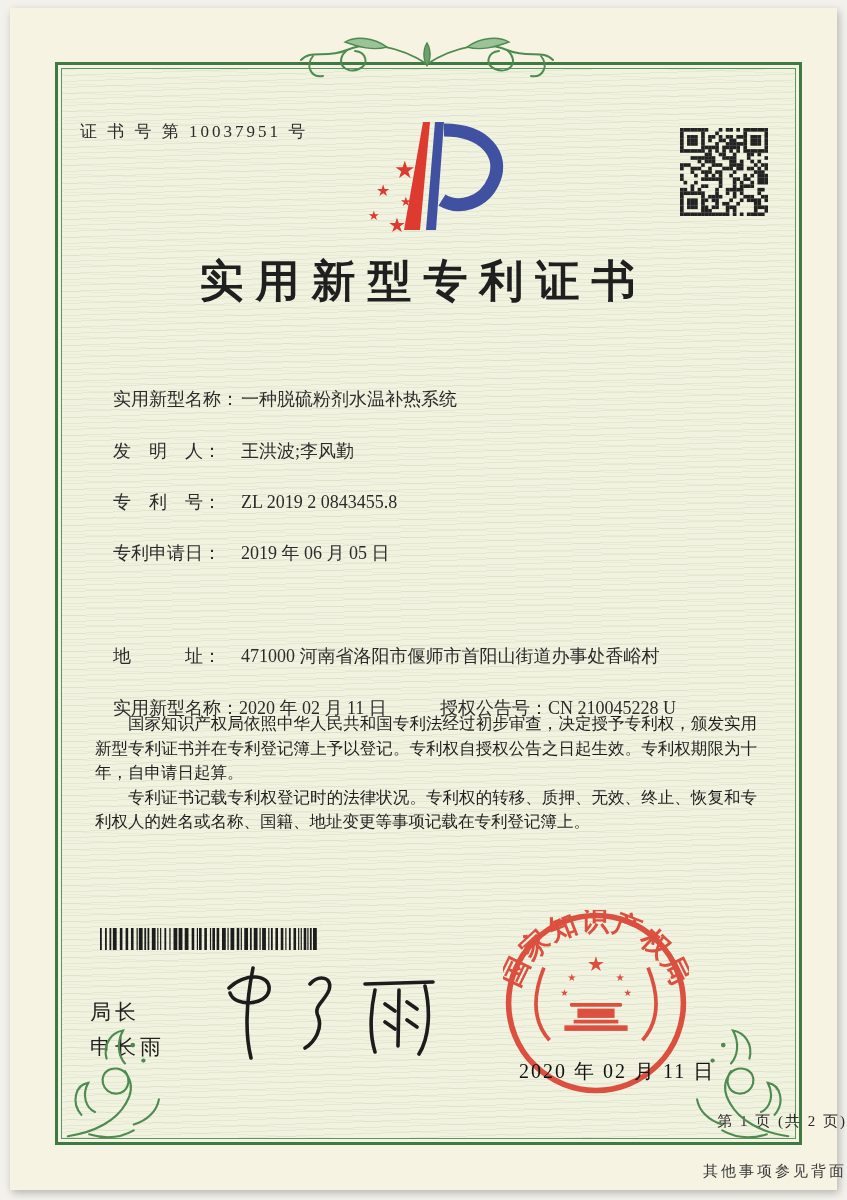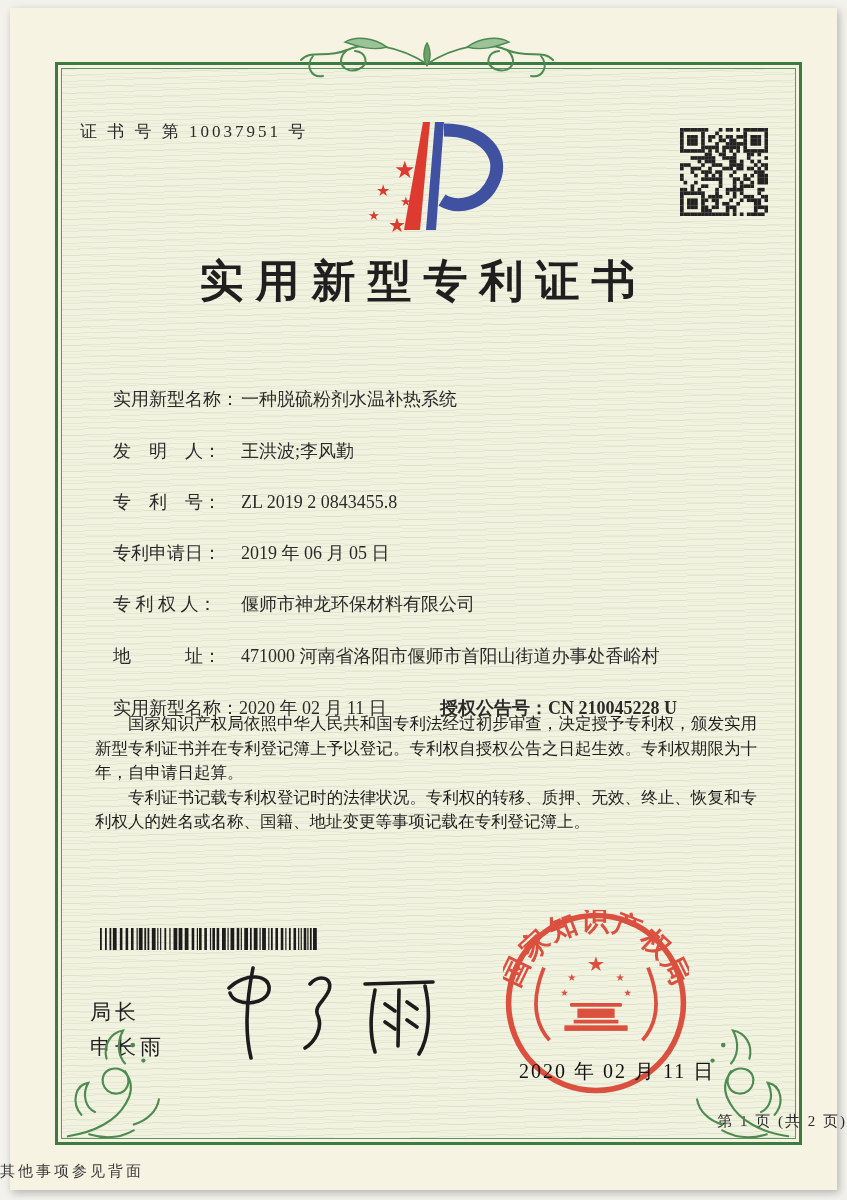--- a/index.html
+++ b/index.html
@@ -47,21 +47,21 @@
     left:95px;top:712px;width:662px;color:#1e1e1e;
     font-size:16.5px;line-height:24.5px;text-align:justify;
   }
   .body-text p{margin:0;text-indent:2em;}
 
   .officer{left:90px;font-family:Liberation Sans, sans-serif;
     font-size:21px;color:#222;letter-spacing:4px;}
 
   .seal-date{left:519px;top:1058px;font-size:20px;color:#111;letter-spacing:2px;z-index:6;}
   .page-info{left:0;top:1112px;width:847px;text-align:right;font-size:15px;color:#2b2b2b;letter-spacing:2px;}
-  .back-note{left:0;top:1162px;width:847px;text-align:left;font-size:15px;color:#3a3a3a;letter-spacing:3px;}
+  .back-note{left:0;top:1162px;width:847px;text-align:right;font-size:15px;color:#3a3a3a;letter-spacing:3px;}
 
   svg{display:block;}
   .seal-svg{opacity:.88;}
 </style>
 </head>
 <body>
 
 <div class="sheet"></div>
 
 <div class="stage">
@@ -458,31 +458,28 @@
   </div>
   <div class="abs field-row" style="top:366px;">
     <span class="field-label">实用新型名称：</span><span class="field-value">一种脱硫粉剂水温补热系统</span>
   </div>
   <div class="abs field-row" style="top:469px;">
     <span class="field-label">专　利　号：</span><span class="field-value">ZL 2019 2 0843455.8</span>
   </div>
   <div class="abs field-row" style="top:520px;">
     <span class="field-label">专利申请日：</span><span class="field-value">2019 年 06 月 05 日</span>
   </div>
-  <div class="abs field-row" style="top:571px;">
-    <span class="field-label">专 利 权 人：</span><span class="field-value">偃师市神龙环保材料有限公司</span>
-  </div>
   <div class="abs field-row" style="top:623px;">
     <span class="field-label">地　　　址：</span><span class="field-value">471000 河南省洛阳市偃师市首阳山街道办事处香峪村</span>
   </div>
 
   <div class="abs field-row" style="top:675px;">
     <span>实用新型名称：</span><span>2020 年 02 月 11 日</span>
   </div>
-  <div class="abs grant-right" style="top:675px;font-weight:bold;">
+  <div class="abs grant-right" style="top:675px;">
     <span>授权公告号：</span><span>CN 210045228 U</span>
   </div>
 
   <div class="abs body-text">
     <p>国家知识产权局依照中华人民共和国专利法经过初步审查，决定授予专利权，颁发实用新型专利证书并在专利登记簿上予以登记。专利权自授权公告之日起生效。专利权期限为十年，自申请日起算。</p>
     <p>专利证书记载专利权登记时的法律状况。专利权的转移、质押、无效、终止、恢复和专利权人的姓名或名称、国籍、地址变更等事项记载在专利登记簿上。</p>
   </div>
 
   <svg id="barcode" class="abs" style="left:100px;top:928px;" width="222" height="22" viewBox="0 0 222 22">
       <rect x="0" y="0" width="1.8" height="22" fill="#1c1c1c"></rect>

